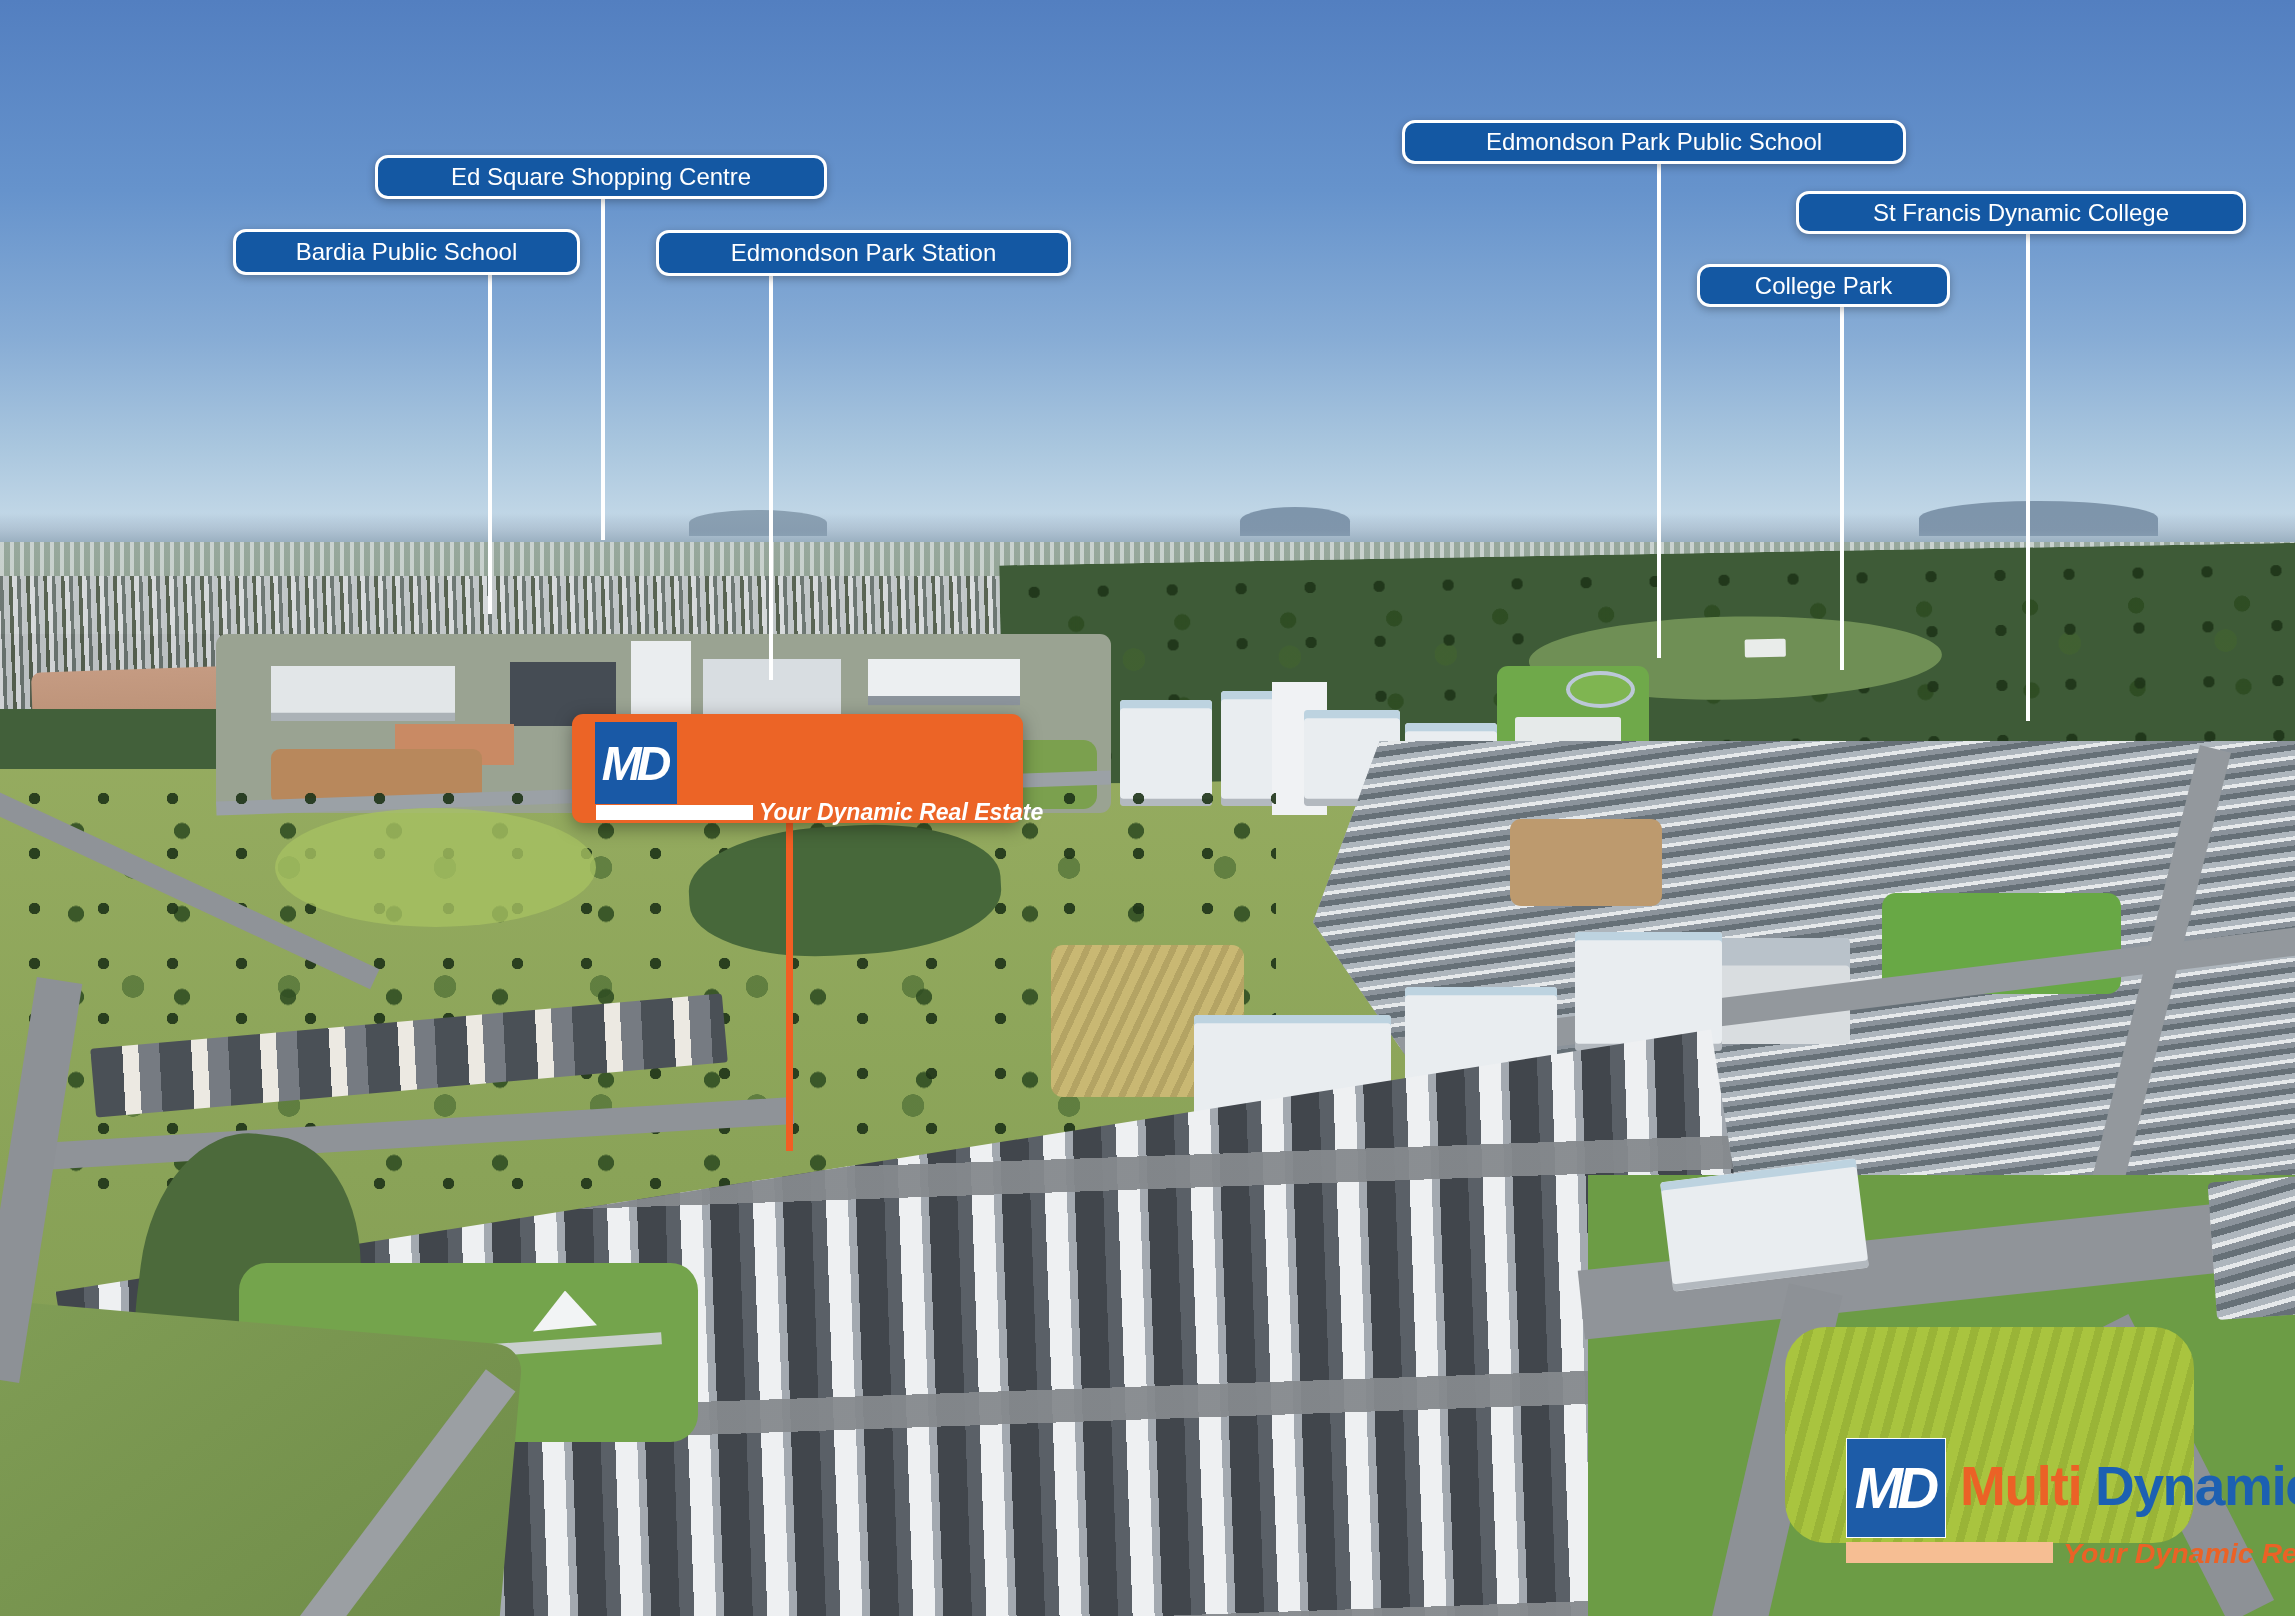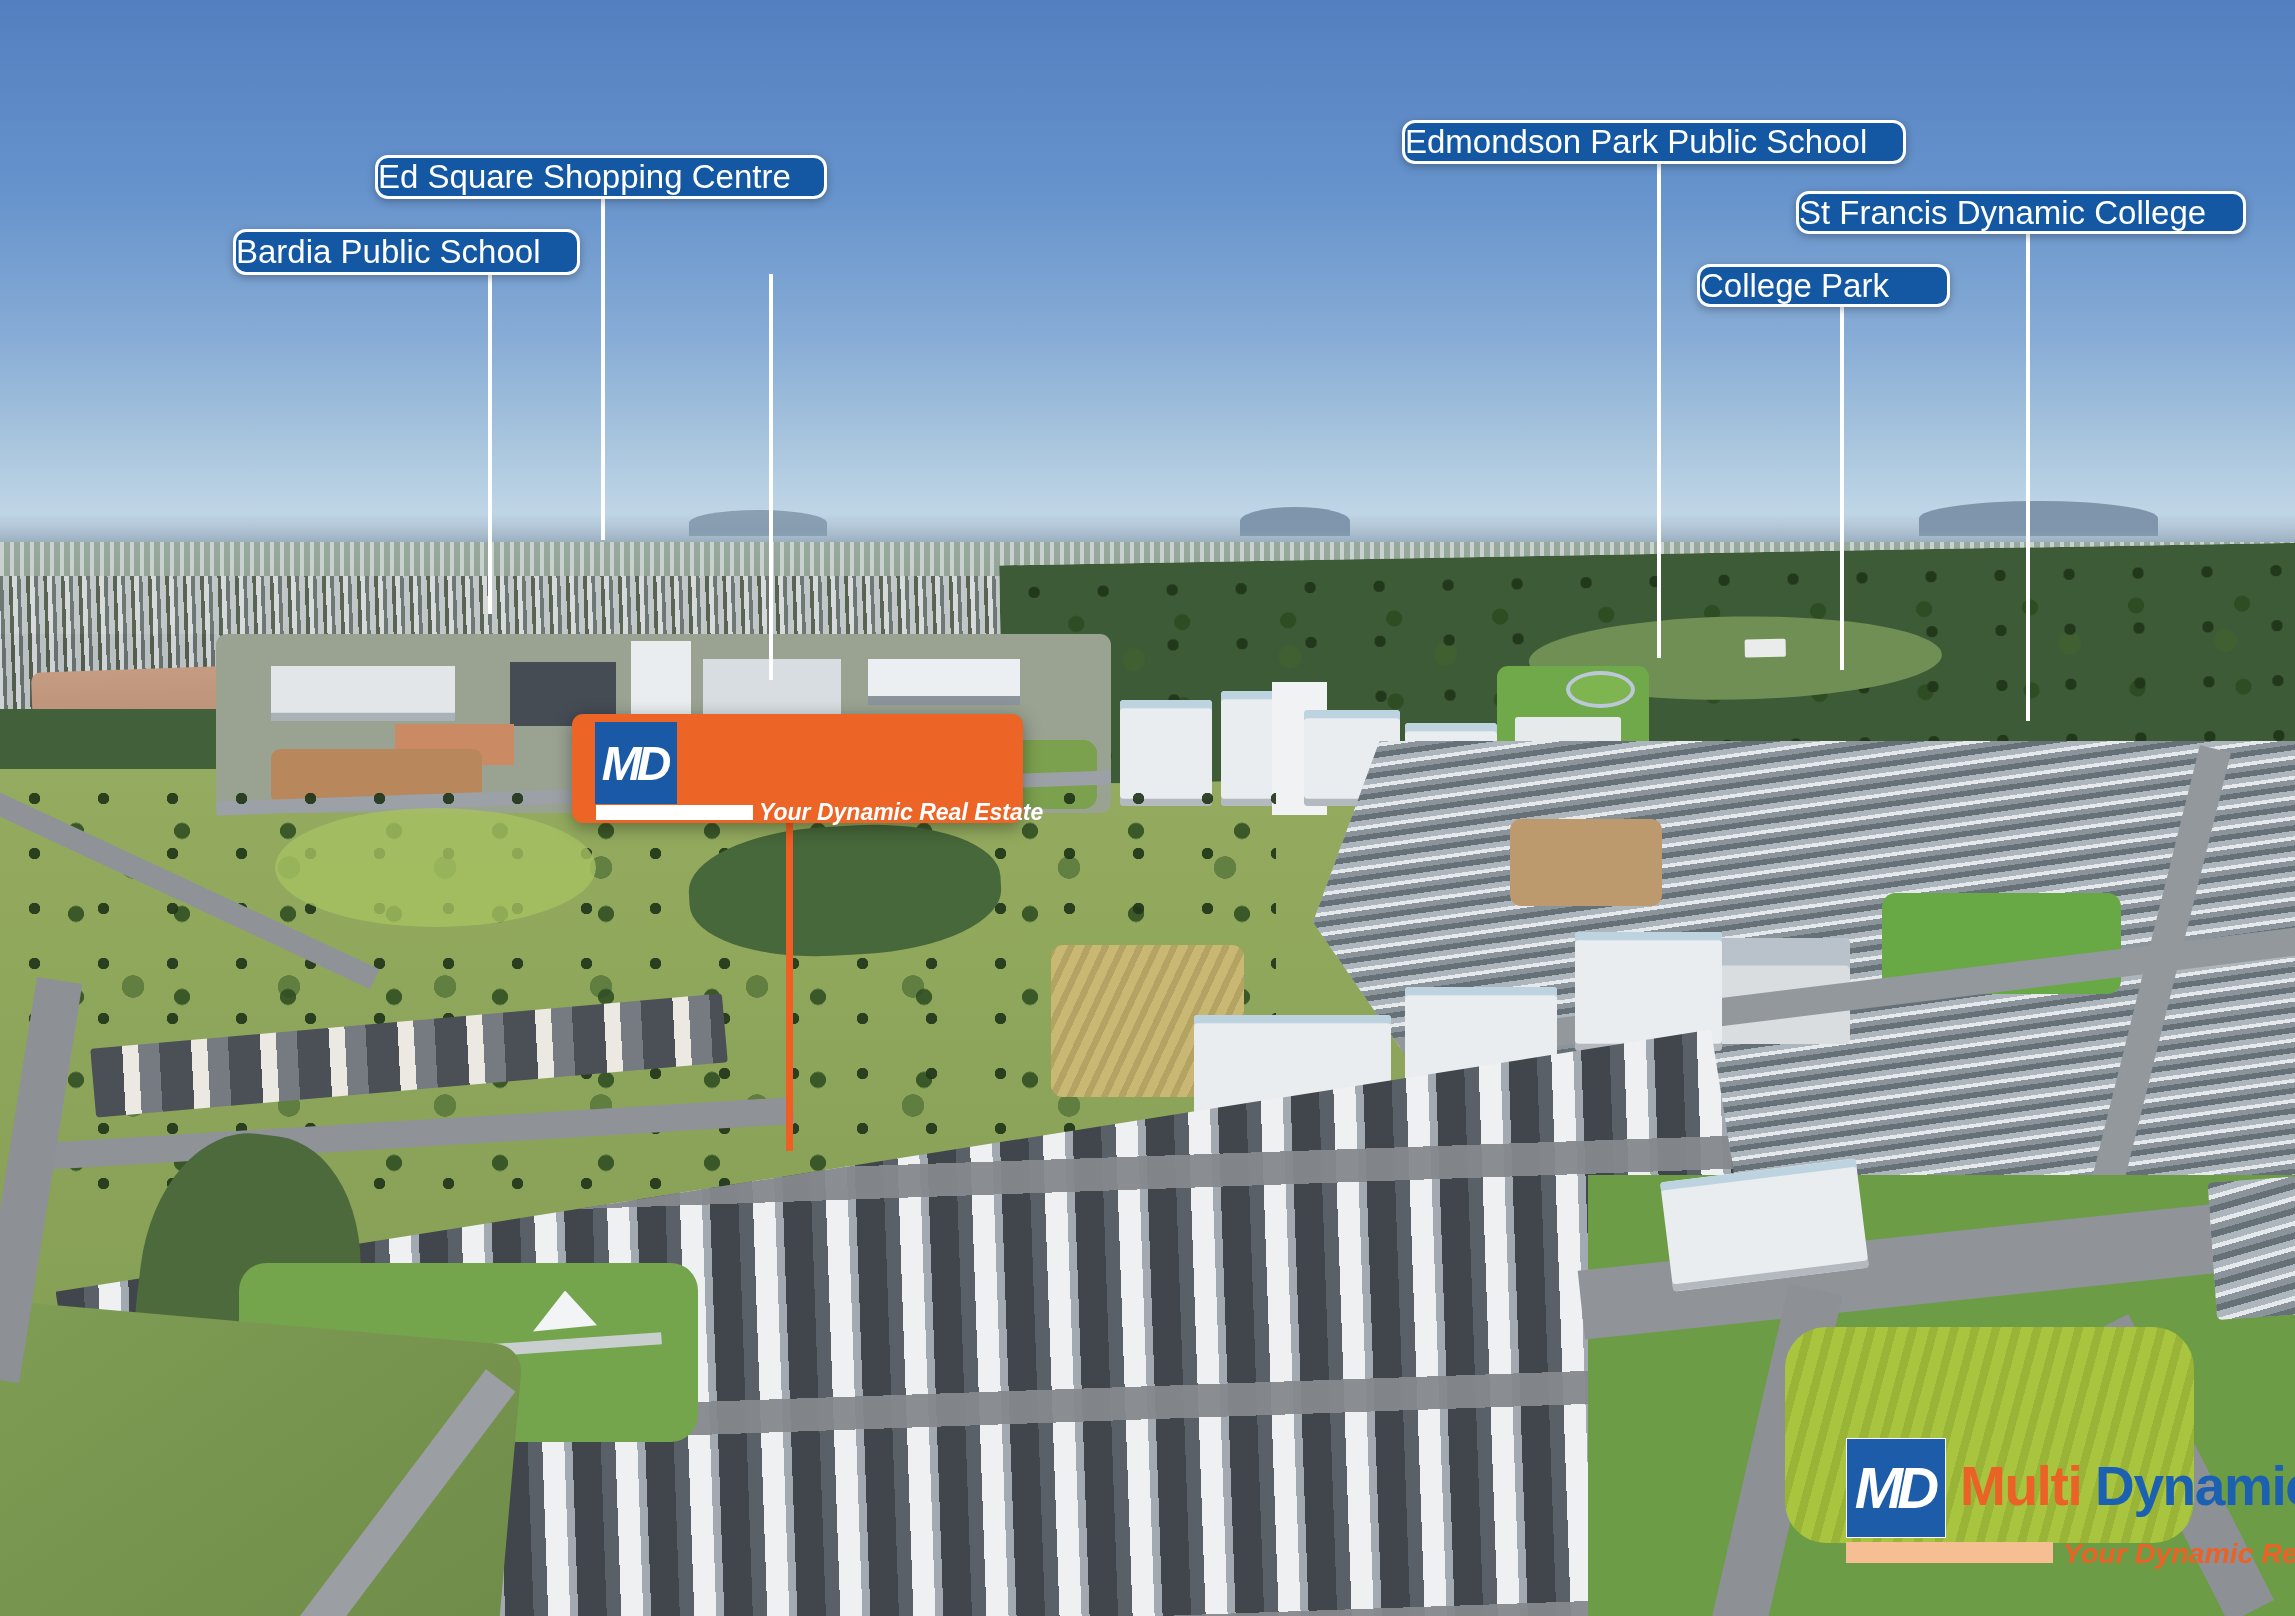--- a/index.html
+++ b/index.html
@@ -115,23 +115,23 @@
   
   .leader{position:absolute;width:4.1px;background:#FFFFFF;}
   .l-edsq{left:601px;top:197px;height:343px;}
   .l-bardia{left:488px;top:273px;height:341px;}
   .l-station{left:769px;top:274px;height:406px;}
   .l-epps{left:1657px;top:162px;height:496px;}
   .l-stfr{left:2026px;top:233px;height:488px;}
   .l-clermont{left:1840px;top:307px;height:363px;}
   .l-orange{position:absolute;left:786px;top:822px;width:7.3px;height:329px;background:#F15E23;}
 
-  .callout{position:absolute;display:flex;align-items:center;justify-content:flex-start;
+  .callout{position:absolute;display:flex;align-items:center;justify-content:center;
        background:#1458A3;border:3.7px solid #FFFFFF;border-radius:13px;
-       color:#FFFFFF;font-size:33px;white-space:nowrap;
+       color:#FFFFFF;font-size:24px;white-space:nowrap;
        box-shadow:0 2.8px 8.3px rgba(0,0,0,.28);}
   .c-edsq{left:375px;top:155px;width:452px;height:44px;}
   .c-bardia{left:233px;top:229px;width:347px;height:46px;}
   .c-station{left:656px;top:230px;width:415px;height:46px;}
   .c-epps{left:1402px;top:120px;width:504px;height:44px;}
   .c-stfr{left:1796px;top:191px;width:450px;height:43px;}
   .c-clermont{left:1697px;top:264px;width:253px;height:43px;}
 
   
   .badge{position:absolute;left:572px;top:714px;width:451px;height:109px;
@@ -255,20 +255,23 @@
   <div class="leader l-stfr"></div>
   <div class="leader l-clermont"></div>
   <div class="l-orange"></div>
 
   <div class="callout c-edsq">
     <span>Ed Square Shopping Centre</span>
   </div>
   <div class="callout c-bardia">
     <span>Bardia Public School</span>
   </div>
+  <div class="callout c-station">
+    <span>Edmondson Park Station</span>
+  </div>
   <div class="callout c-epps">
     <span>Edmondson Park Public School</span>
   </div>
   <div class="callout c-stfr">
     <span>St Francis Dynamic College</span>
   </div>
   <div class="callout c-clermont">
     <span>College Park</span>
   </div>
 

